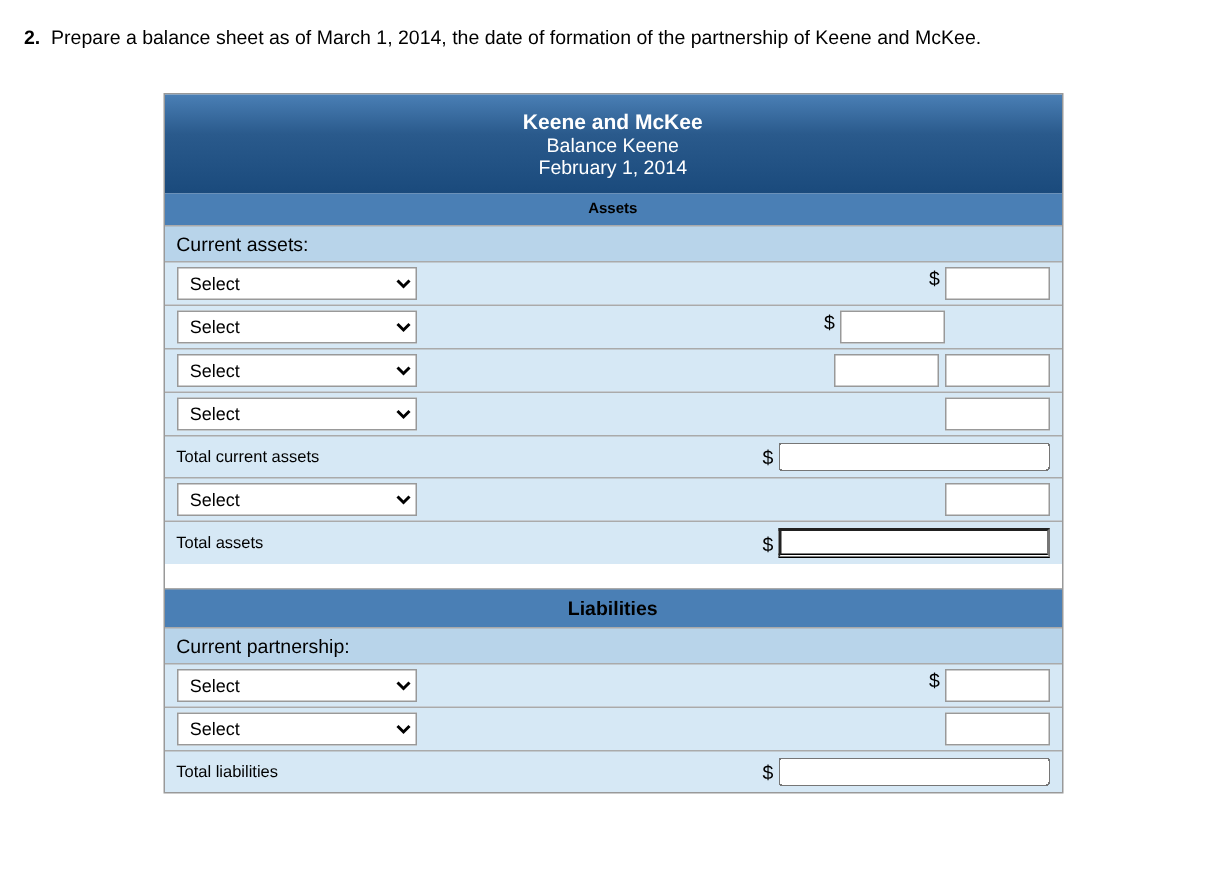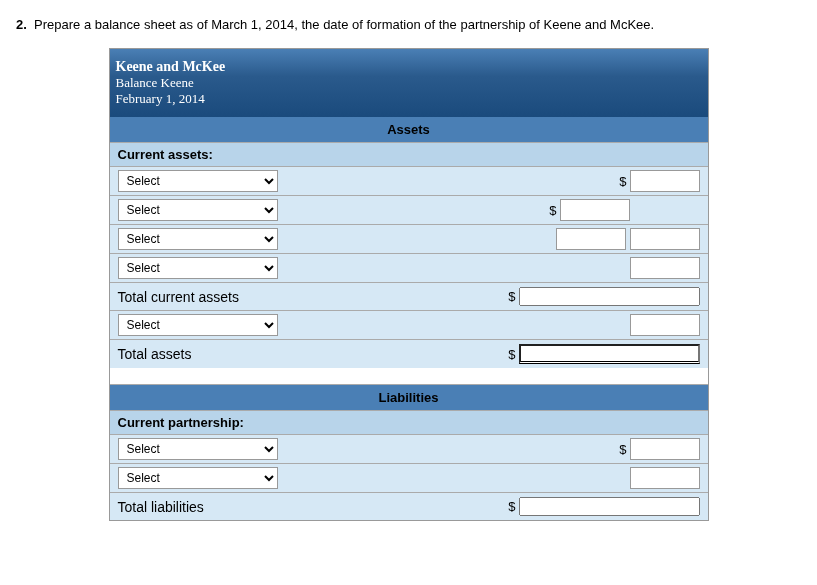--- a/index.html
+++ b/index.html
@@ -6,63 +6,61 @@
     body {
       font-family: Arial, sans-serif;
       font-size: 13px;
       background: #fff;
       color: #000;
       padding: 16px;
       width: 817px;
     }
     .question-text {
       font-size: 13px;
-      margin-bottom: 14px;
+      margin-bottom: 28px;
       line-height: 1.4;
     }
     .balance-sheet-container {
       width: 600px;
       margin: 0 auto;
       border: 1px solid #999;
     }
     .header-section {
       background: linear-gradient(180deg, #4a7fb5 0%, #2a5a8c 40%, #1a4a7c 100%);
-      text-align: left;
+      text-align: center;
       padding: 10px 6px;
       color: #fff;
-      font-family: Liberation Serif, serif;
     }
     .header-section .company-name {
       font-weight: bold;
       font-size: 14px;
     }
     .header-section .sheet-type {
       font-size: 13px;
     }
     .header-section .sheet-date {
       font-size: 13px;
     }
     .section-header {
       background: #4a7fb5;
       text-align: center;
       padding: 5px;
       font-weight: bold;
-      font-size: 13px;
+      font-size: 10px;
       color: #000;
     }
     .section-label {
       background: #b8d4ea;
       padding: 4px 8px;
-      font-weight: bold;
+      font-weight: normal;
       font-size: 13px;
       border-top: 1px solid #aaa;
     }
     .row {
       display: flex;
-      align-items: center;
       padding: 3px 8px;
       background: #d6e8f5;
       border-top: 1px solid #aaa;
       min-height: 28px;
     }
     .row select {
       width: 160px;
       height: 22px;
       font-size: 12px;
       border: 1px solid #999;
@@ -89,21 +87,21 @@
     .total-row {
       display: flex;
       align-items: center;
       padding: 4px 8px;
       background: #d6e8f5;
       border-top: 1px solid #aaa;
       min-height: 28px;
       font-size: 13px;
     }
     .total-row .total-label {
-      font-size: 14px;
+      font-size: 11px;
     }
     .liabilities-header {
       background: #4a7fb5;
       text-align: center;
       padding: 5px;
       font-weight: bold;
       font-size: 13px;
       color: #000;
       border-top: 1px solid #aaa;
       margin-top: 16px;

